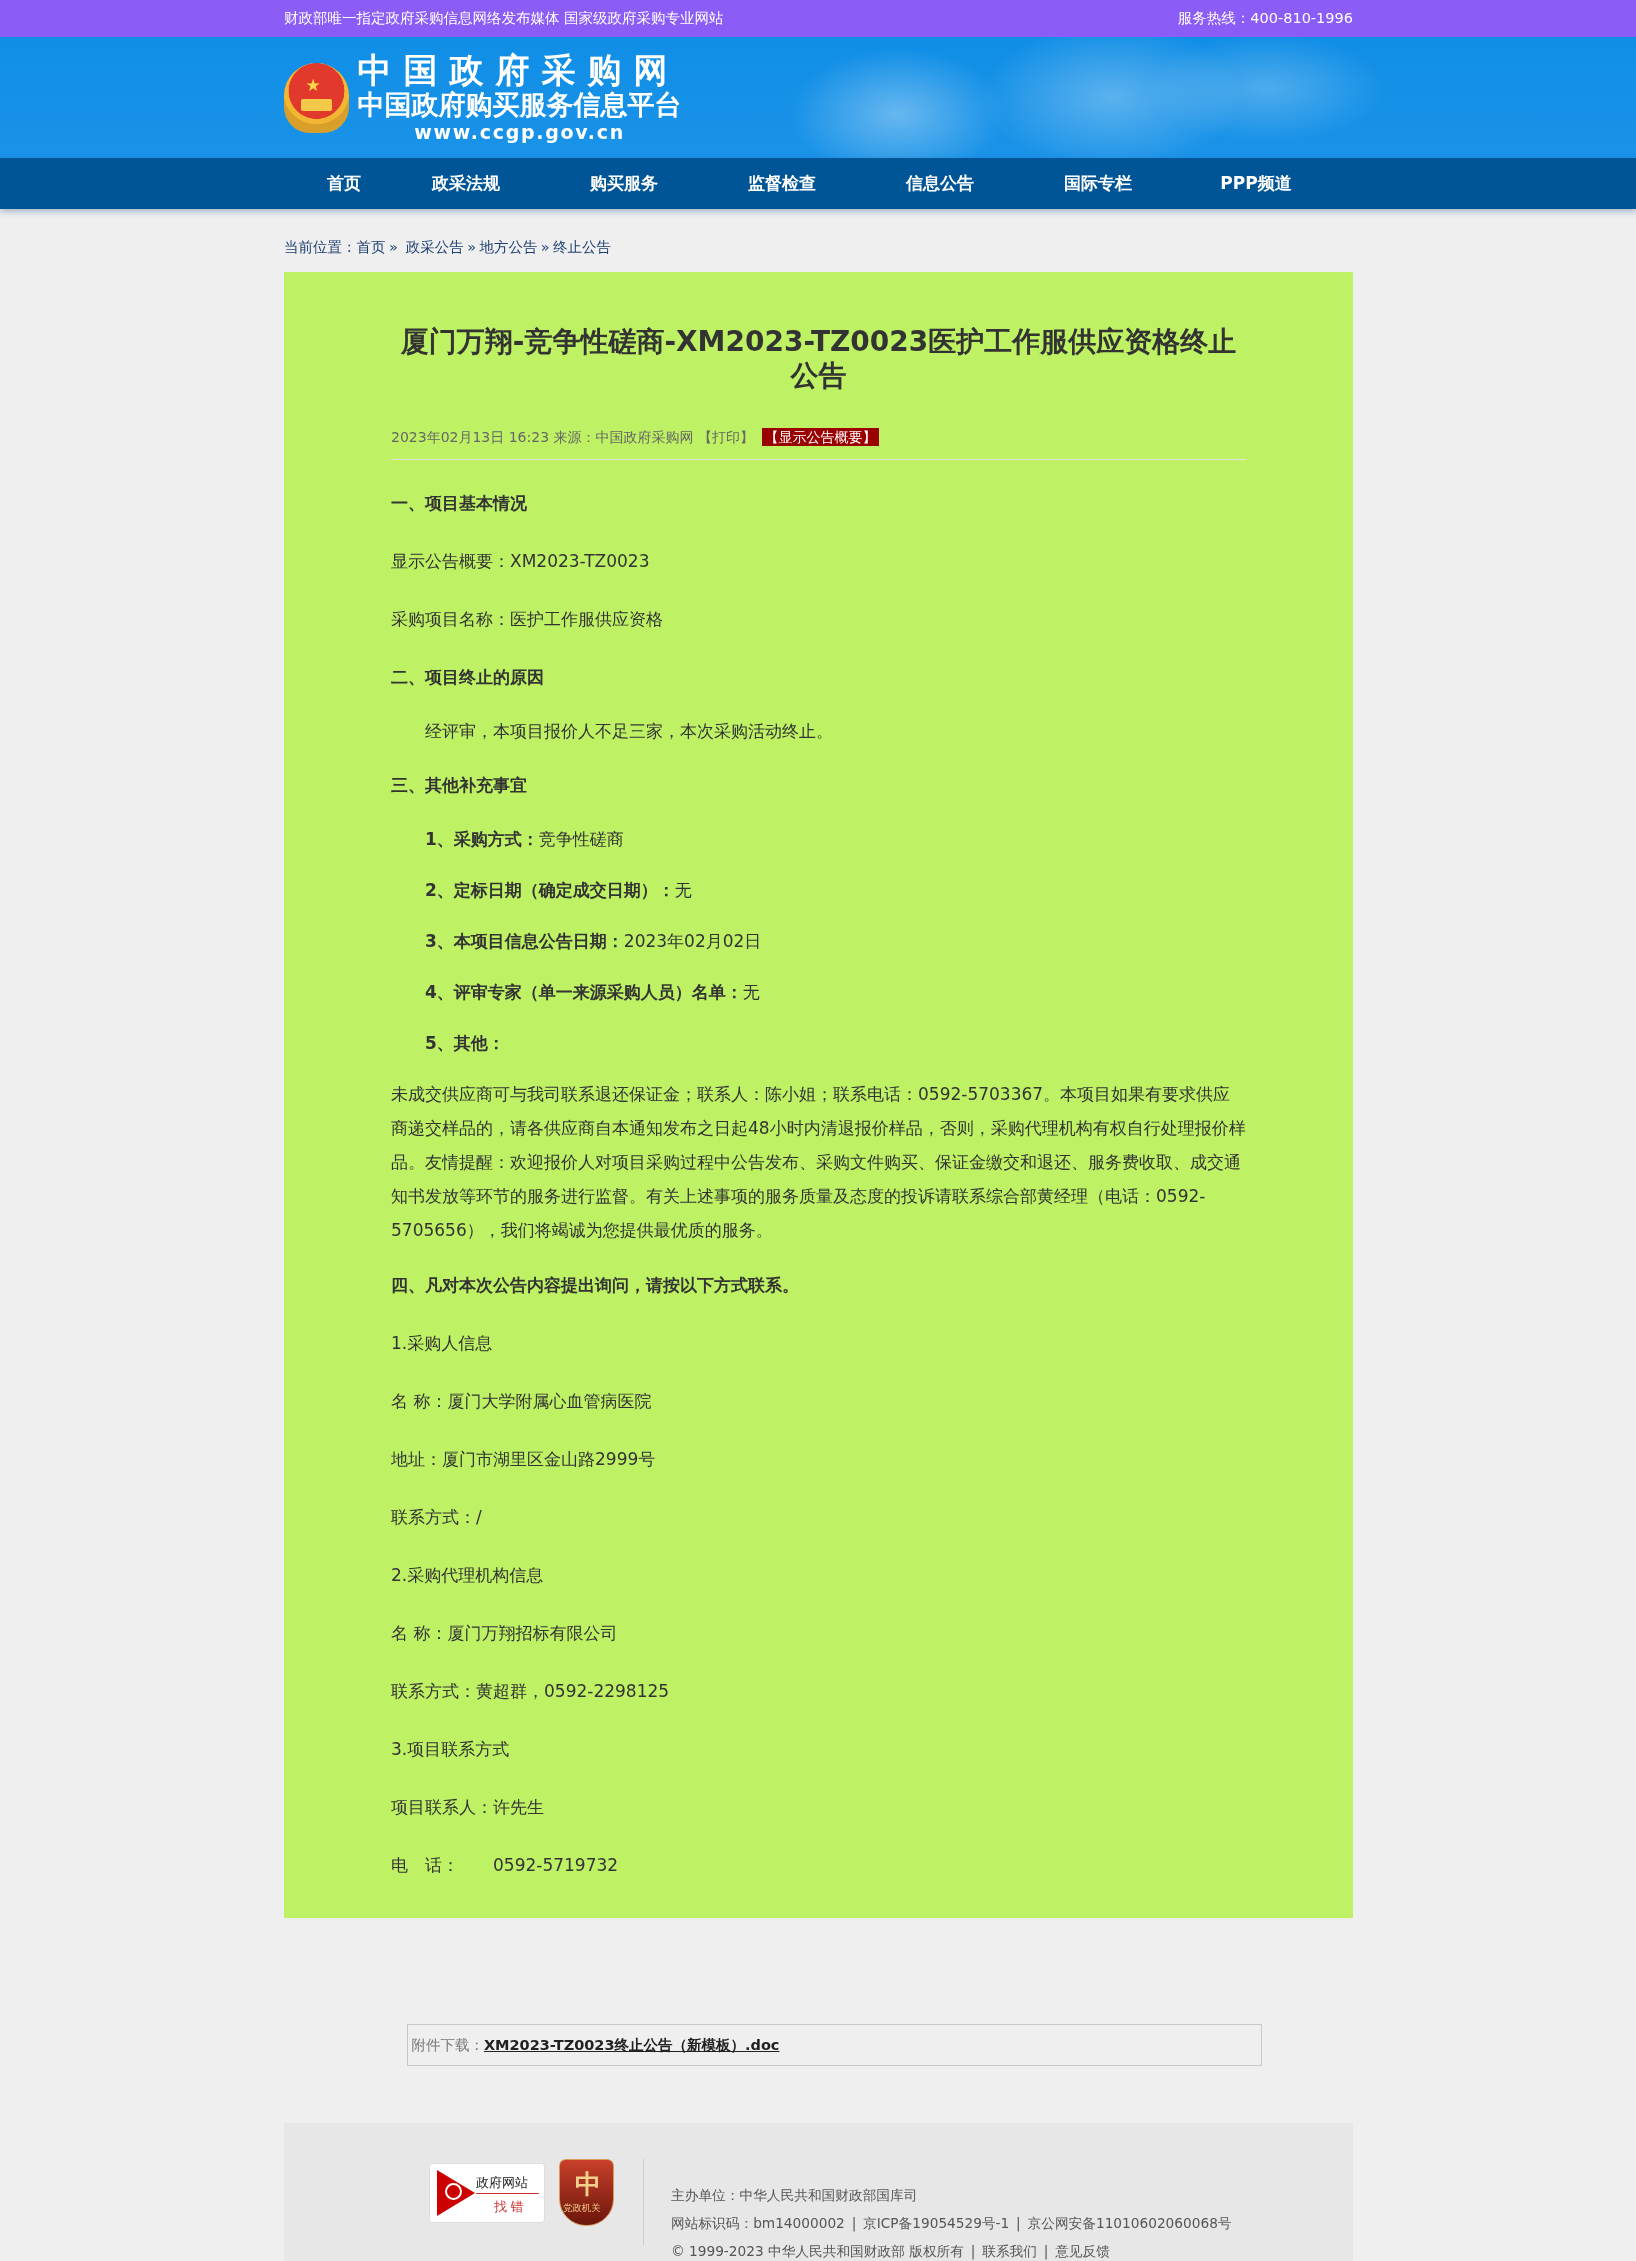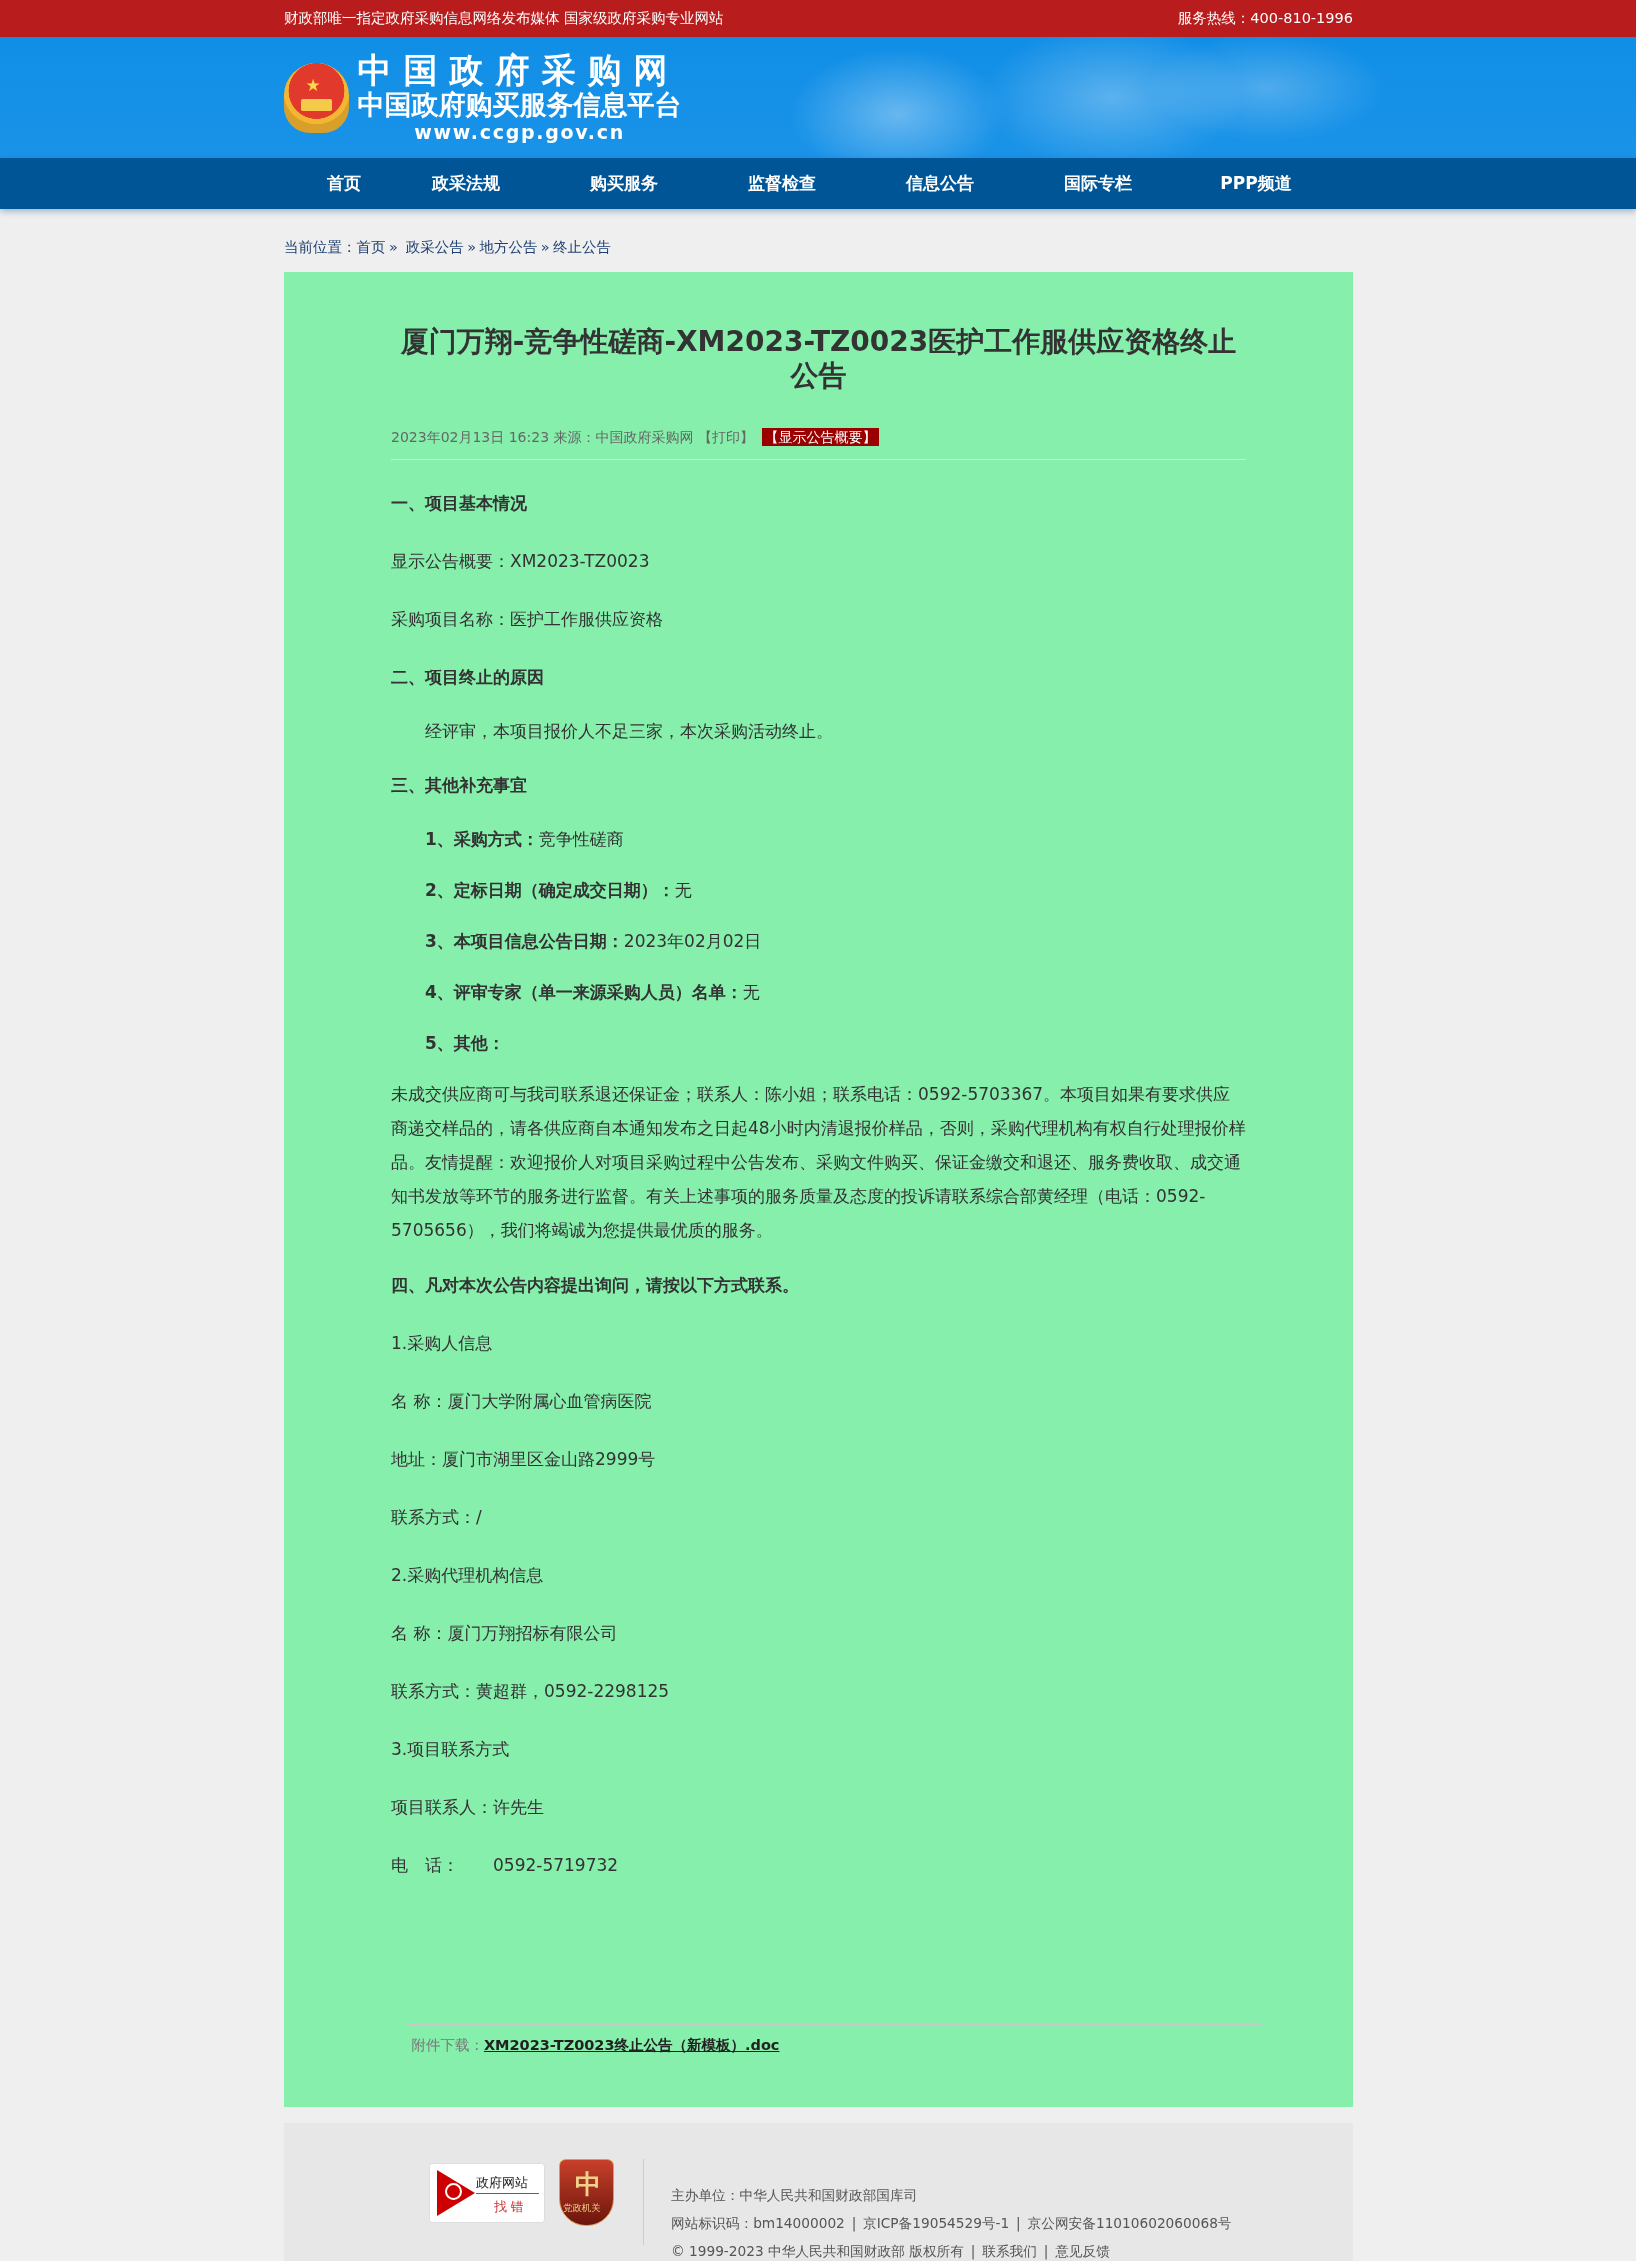--- a/index.html
+++ b/index.html
@@ -7,21 +7,21 @@
   body {
     background: #efefef;
     font-family: "DejaVu Sans", "Liberation Sans", sans-serif;
     color: #333;
     position: relative;
     overflow: hidden;
   }
   .inner { width: 1069px; margin: 0 auto; position: relative; }
 
   
-  .topbar { height: 37px; background: #b91c1c; color: #fff; font-size: 14.5px; }
+  .topbar { height: 37px; background: #8b5cf6; color: #fff; font-size: 14.5px; }
   .topbar .inner { display: flex; justify-content: space-between; align-items: center; height: 37px; }
 
   
   .banner {
     height: 121px;
     background:
       radial-gradient(ellipse 154px 94px at 898px 77px, rgba(255,255,255,0.35), rgba(255,255,255,0) 70%),
       radial-gradient(ellipse 188px 103px at 1112px 60px, rgba(255,255,255,0.30), rgba(255,255,255,0) 70%),
       radial-gradient(ellipse 171px 77px at 1266px 51px, rgba(255,255,255,0.25), rgba(255,255,255,0) 70%),
       linear-gradient(#108ee6, #1a93e8);
@@ -43,21 +43,21 @@
   .nav { height: 51px; background: #005597; box-shadow: 0 3.4px 6.8px rgba(0,60,120,0.35); }
   .nav ul { list-style: none; display: flex; height: 51px; align-items: center; padding-left: 17px; }
   .nav li { color: #fff; font-weight: bold; font-size: 17px; width: 158px; text-align: center; cursor: pointer; }
   .nav li:first-child { width: 86px; text-align: left; padding-left: 26px; }
 
   
   .crumb { padding-top: 29px; height: 63px; font-size: 14.5px; color: #1e3f70; }
   .crumb span.sep { margin: 0 3.4px; }
 
   
-  .panel { background: #86efac; height: 1835px; position: relative; }
+  .panel { background: #bef264; height: 1646px; position: relative; }
   .content { width: 855px; margin: 0 auto; }
   .title { text-align: center; font-size: 28px; font-weight: bold; color: #333; padding-top: 53px; line-height: 34px; }
   .meta { text-align: left; font-size: 14px; color: #666; margin-top: 36px; line-height: 17px; }
   .meta .summary { background: #9a0000; color: #fff; padding: 0.9px 2.6px; margin-left: 3.4px; }
   .divider { border-top: 1.7px solid #e2e2e2; margin-top: 13px; }
 
   .body p { font-size: 17px; line-height: 24px; color: #333; }
   .h { font-weight: bold; }
   .ind { padding-left: 34px; }
   .long { line-height: 34px !important; }

